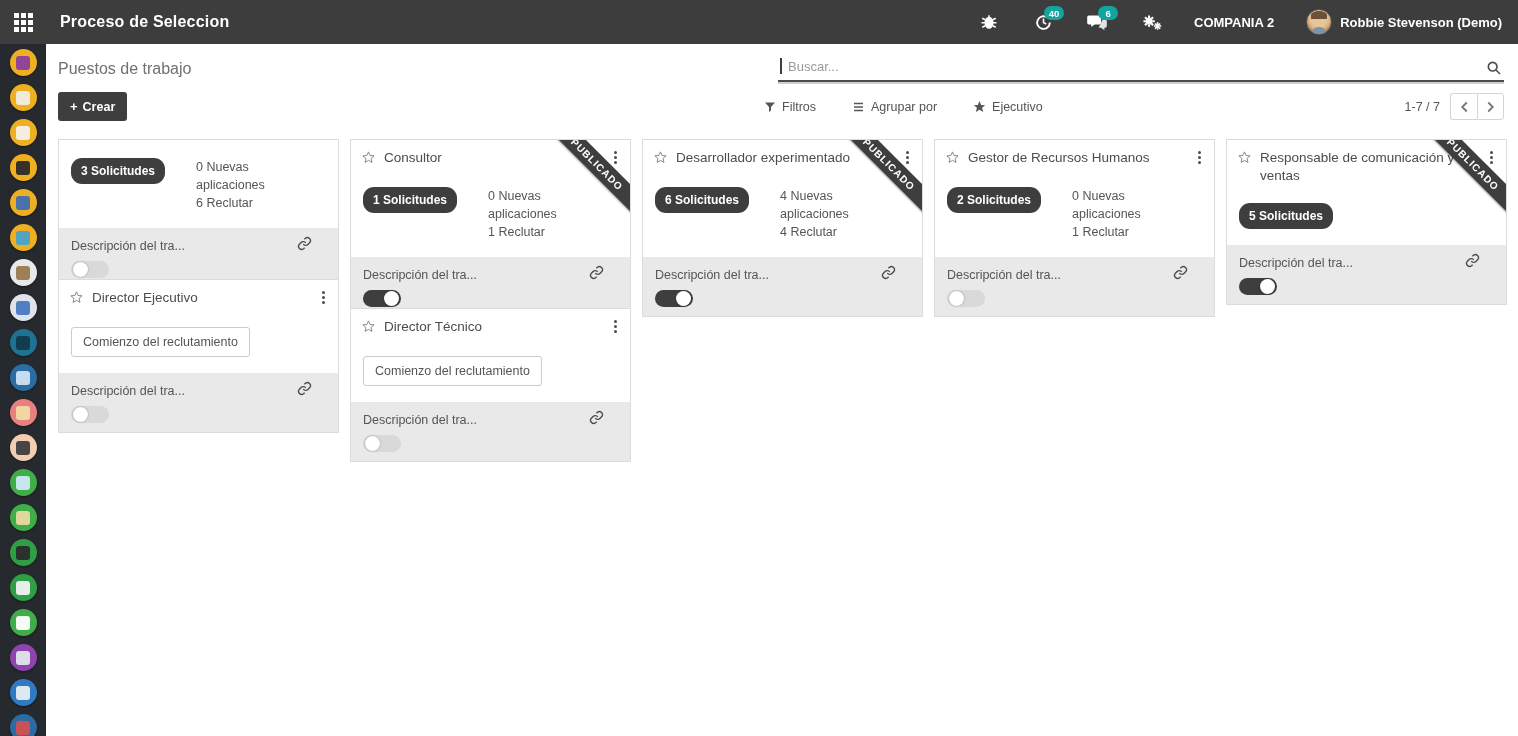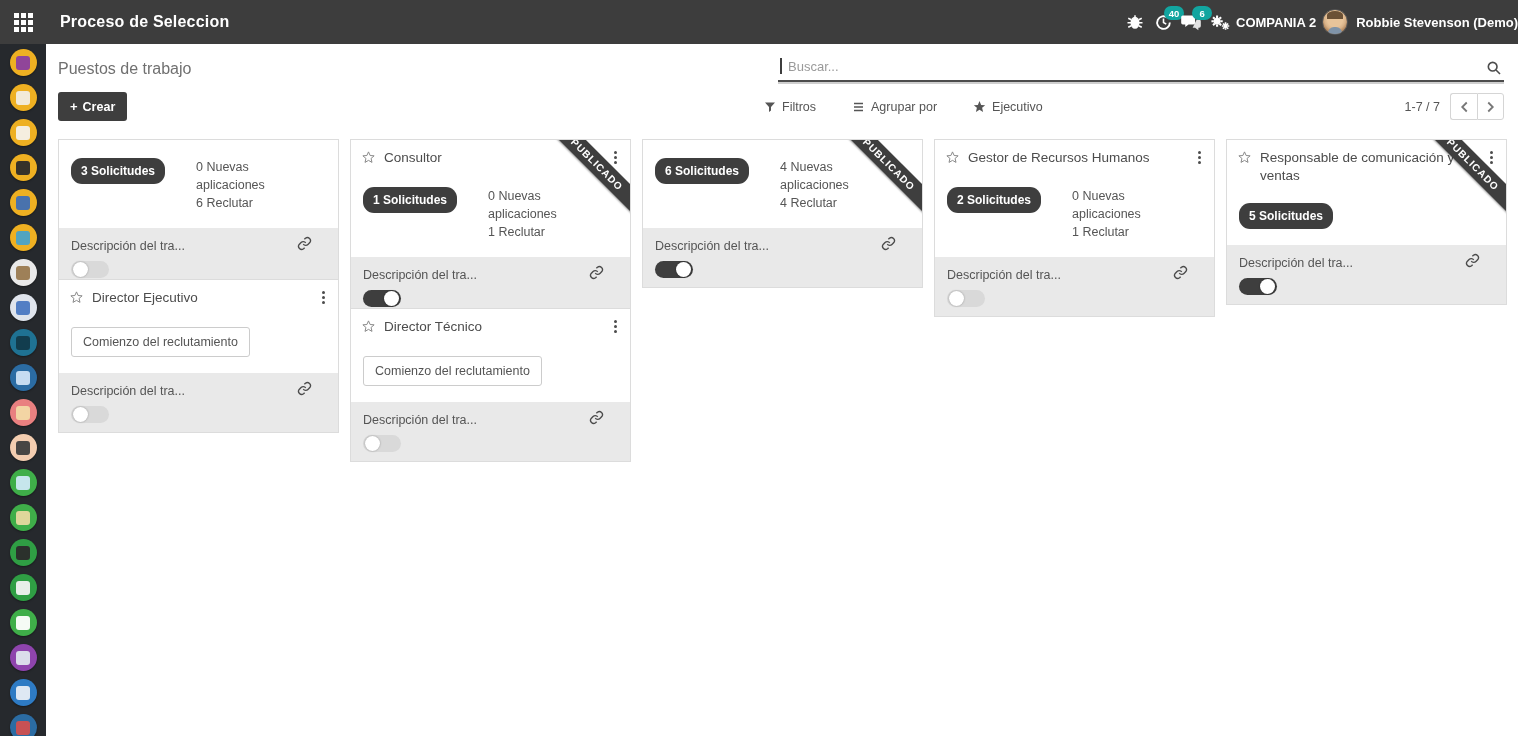--- a/index.html
+++ b/index.html
@@ -6,21 +6,21 @@
   html,body { width:1518px; height:736px; overflow:hidden; background:#fff;
     font-family:"Liberation Sans", sans-serif; }
 
   
   .topbar { position:absolute; left:0; top:0; width:1518px; height:44px;
     background:#3d3d3d; display:flex; align-items:center; z-index:50; }
   .apps-menu { width:46px; height:44px; display:flex; align-items:center; justify-content:center; cursor:pointer; }
   .grid-icon { display:grid; grid-template-columns:repeat(3,5px); grid-template-rows:repeat(3,5px); gap:2px; }
   .grid-icon span { background:#fff; width:5px; height:5px; }
   .topbar-title { color:#fff; font-size:16px; font-weight:bold; margin-left:14px; letter-spacing:.2px; }
-  .topbar-right { margin-left:auto; display:flex; align-items:center; gap:6px; }
+  .topbar-right { margin-left:auto; display:flex; align-items:center; gap:32px; padding-right:16px; }
   .tb-ico { position:relative; width:22px; height:22px; display:flex; align-items:center; justify-content:center; cursor:pointer; }
   .tb-ico svg { display:block; }
   .tb-badge { position:absolute; top:-5px; left:12px; min-width:20px; height:14px; border-radius:8px;
     color:#fff; font-size:9.5px; font-weight:bold; display:flex; align-items:center; justify-content:center; padding:0 4px; }
   .tb-company, .tb-user { color:#fff; font-size:13px; font-weight:bold; }
   .tb-userwrap { display:flex; align-items:center; gap:8px; cursor:pointer; }
   .avatar { width:26px; height:26px; border-radius:50%;
     background:radial-gradient(circle at 50% 38%, #e8c49a 0 40%, #d9b38a 55%, #b5895f 70%, #8a6f52 100%);
     position:relative; overflow:hidden; border:1px solid #555; }
   .avatar:before { content:""; position:absolute; top:1px; left:4px; right:4px; height:8px;
@@ -440,20 +440,33 @@
       </div>
       <div class="toggle">
               <span class="knob"></span>
             </div>
     </div>
   </div>
 </div>
     <div class="kcol">
   <div class="kcard">
     <div class="ribbon">PUBLICADO</div>
+    <div class="kcard-head">
+      <span class="star">
+        <svg width="15" height="15" viewBox="0 0 24 24" fill="none" stroke="#8a8a8a" stroke-width="1.6">
+          <path d="M12 3l2.6 5.8 6.4.5-4.9 4.2 1.5 6.3L12 16.6 6.4 19.8l1.5-6.3L3 9.3l6.4-.5z"></path>
+        </svg>
+      </span>
+      <span class="kcard-title">Desarrollador experimentado</span>
+      <span class="kebab">
+              <i></i>
+              <i></i>
+              <i></i>
+            </span>
+    </div>
     <div class="kcard-body">
       <span class="badge-dark">6 Solicitudes</span>
 
       <div class="kstats">
         <div>4 Nuevas aplicaciones</div>
         <div>4 Reclutar</div>
       </div>
     </div>
     <div class="kcard-foot">
       <div class="kfoot-row">

